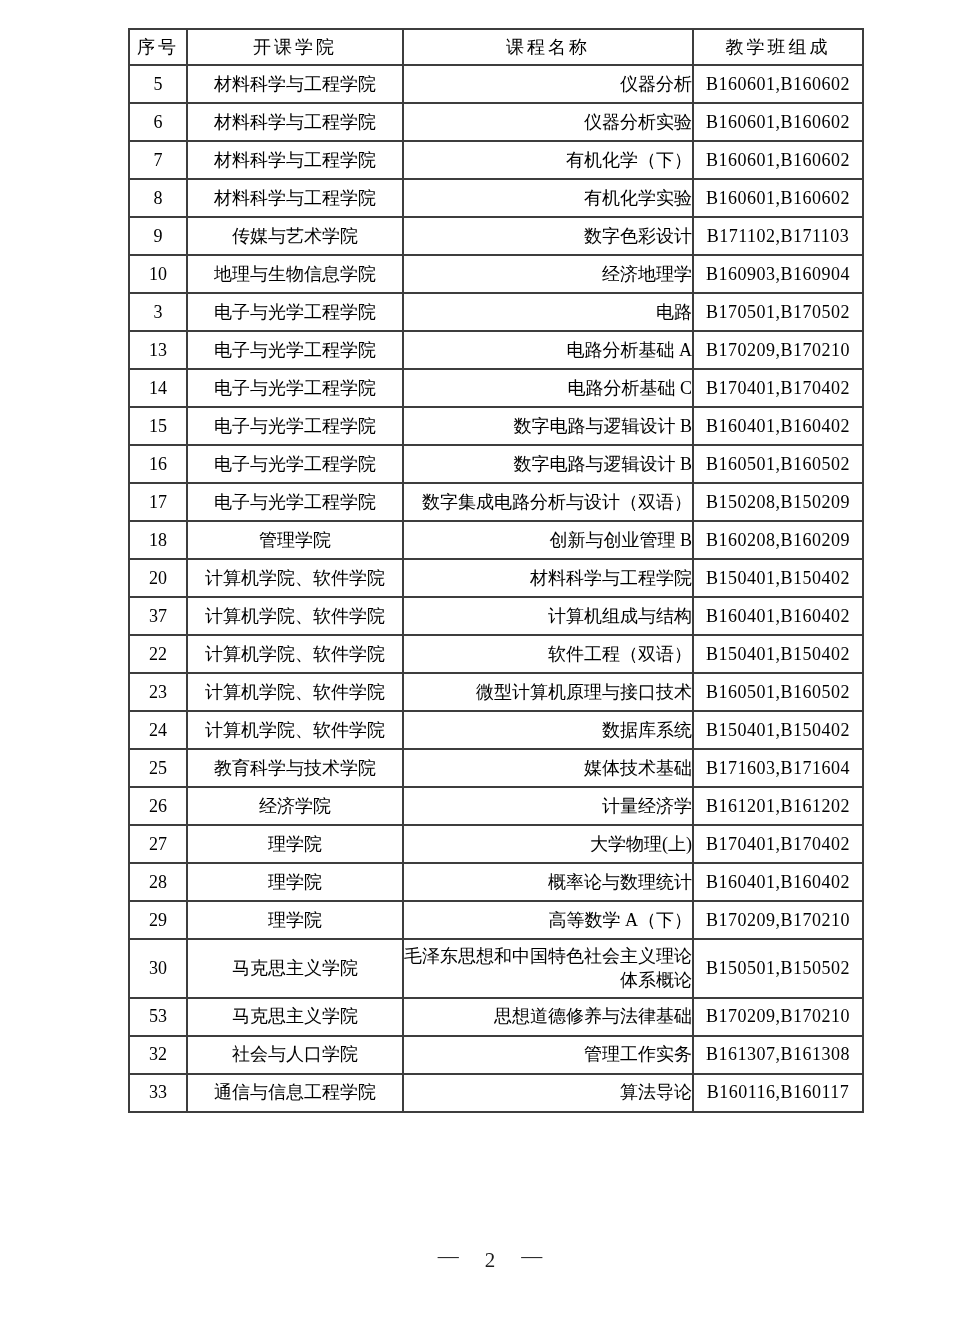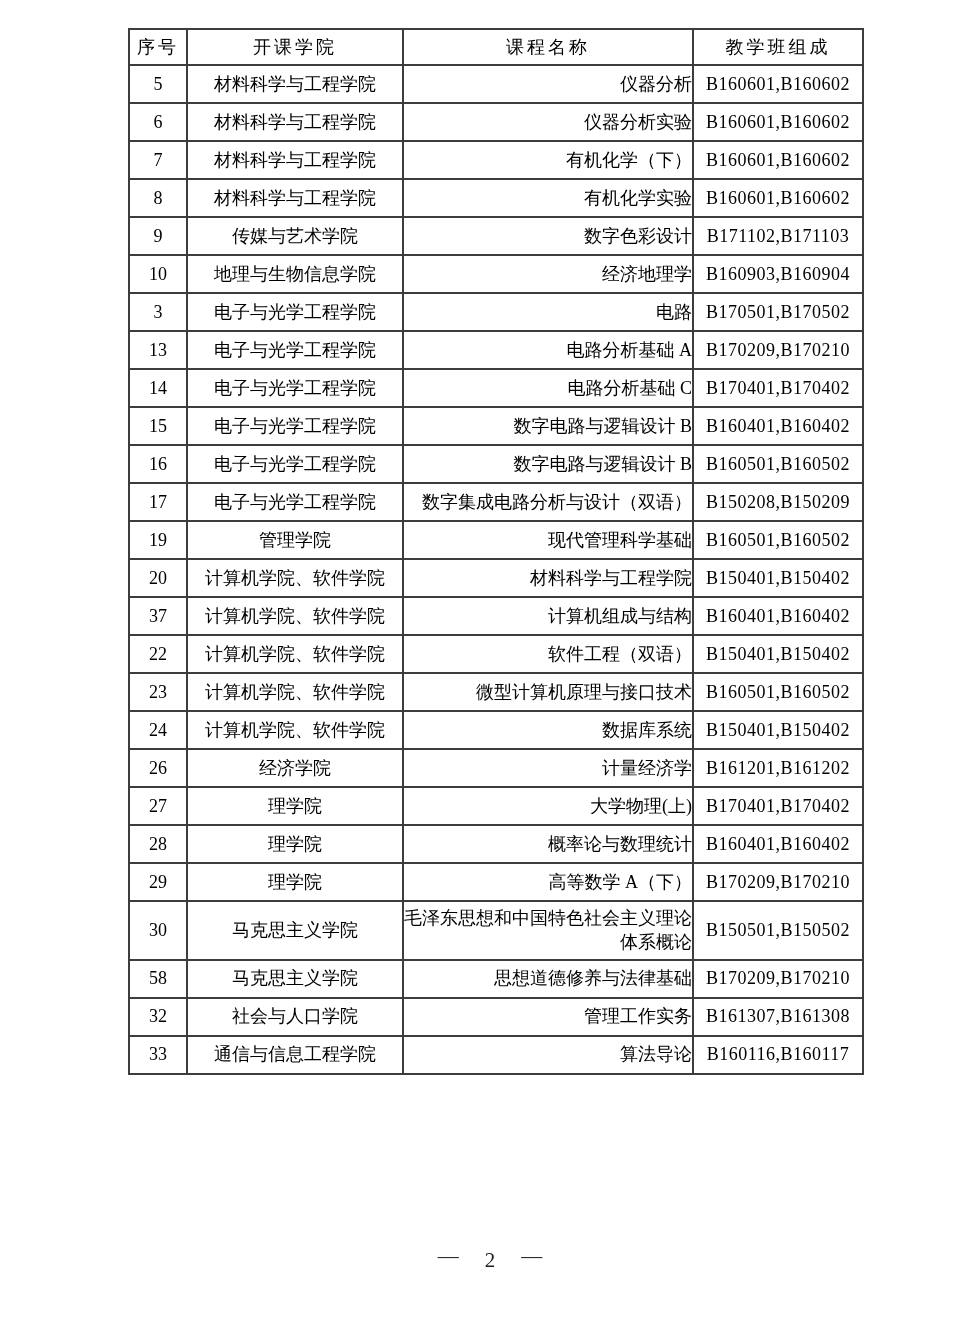--- a/index.html
+++ b/index.html
@@ -181,27 +181,27 @@
     <td class="cell-classes">B160501,B160502</td>
   </tr>
 
   <tr>
     <td class="cell-no">17</td>
     <td class="cell-college">电子与光学工程学院</td>
     <td class="cell-course">数字集成电路分析与设计（双语）</td>
     <td class="cell-classes">B150208,B150209</td>
   </tr>
 
-
-  <tr>
-    <td class="cell-no">19</td>
+  <tr>
+    <td class="cell-no">18</td>
     <td class="cell-college">管理学院</td>
-    <td class="cell-course">现代管理科学基础</td>
-    <td class="cell-classes">B160501,B160502</td>
-  </tr>
+    <td class="cell-course">创新与创业管理 B</td>
+    <td class="cell-classes">B160208,B160209</td>
+  </tr>
+
 
   <tr>
     <td class="cell-no">20</td>
     <td class="cell-college">计算机学院、软件学院</td>
     <td class="cell-course">材料科学与工程学院</td>
     <td class="cell-classes">B150401,B150402</td>
   </tr>
 
   <tr>
     <td class="cell-no">37</td>
@@ -224,20 +224,26 @@
     <td class="cell-classes">B160501,B160502</td>
   </tr>
 
   <tr>
     <td class="cell-no">24</td>
     <td class="cell-college">计算机学院、软件学院</td>
     <td class="cell-course">数据库系统</td>
     <td class="cell-classes">B150401,B150402</td>
   </tr>
 
+  <tr>
+    <td class="cell-no">25</td>
+    <td class="cell-college">教育科学与技术学院</td>
+    <td class="cell-course">媒体技术基础</td>
+    <td class="cell-classes">B171603,B171604</td>
+  </tr>
 
   <tr>
     <td class="cell-no">26</td>
     <td class="cell-college">经济学院</td>
     <td class="cell-course">计量经济学</td>
     <td class="cell-classes">B161201,B161202</td>
   </tr>
 
   <tr>
     <td class="cell-no">27</td>
@@ -261,21 +267,21 @@
   </tr>
 
   <tr>
     <td class="cell-no">30</td>
     <td class="cell-college">马克思主义学院</td>
     <td class="cell-course">毛泽东思想和中国特色社会主义理论体系概论</td>
     <td class="cell-classes">B150501,B150502</td>
   </tr>
 
   <tr>
-    <td class="cell-no">58</td>
+    <td class="cell-no">53</td>
     <td class="cell-college">马克思主义学院</td>
     <td class="cell-course">思想道德修养与法律基础</td>
     <td class="cell-classes">B170209,B170210</td>
   </tr>
 
   <tr>
     <td class="cell-no">32</td>
     <td class="cell-college">社会与人口学院</td>
     <td class="cell-course">管理工作实务</td>
     <td class="cell-classes">B161307,B161308</td>

